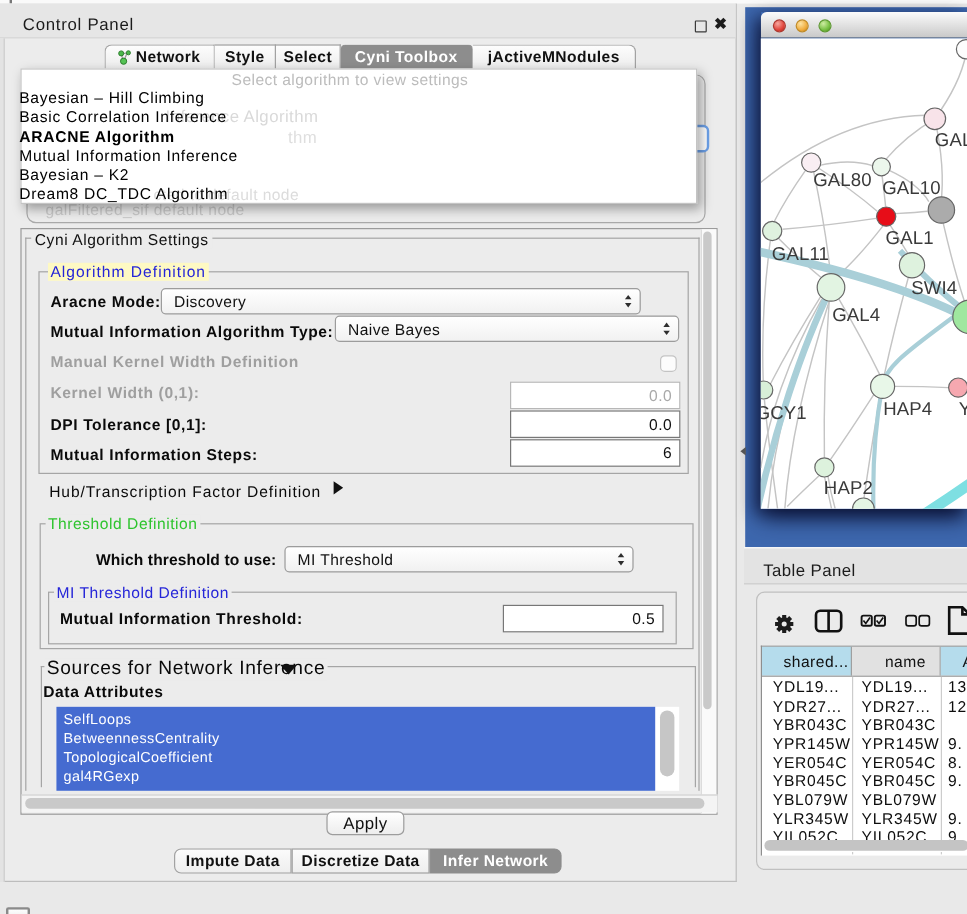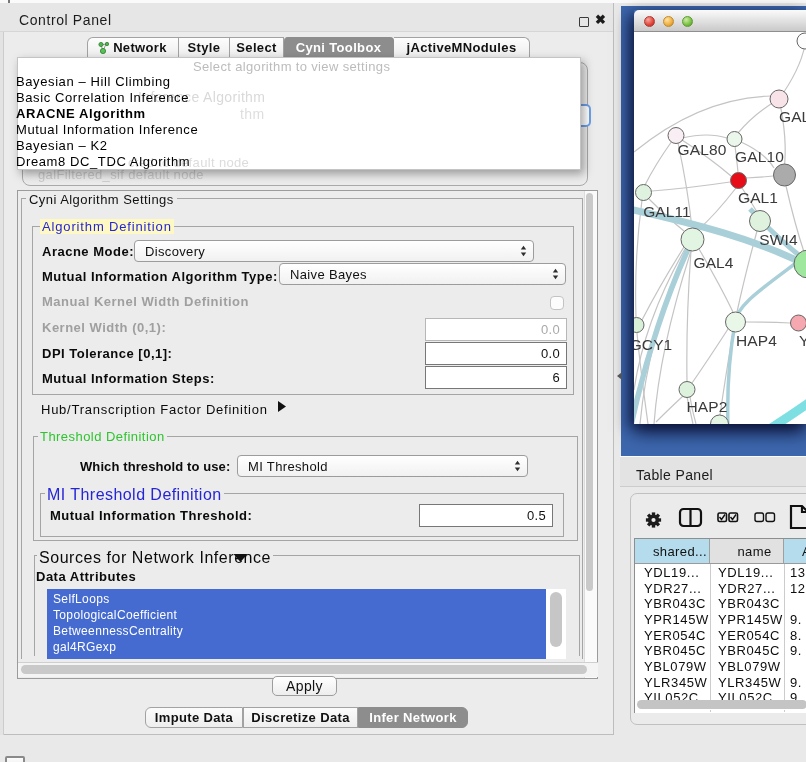--- a/index.html
+++ b/index.html
@@ -144,37 +144,37 @@
     <div class="blab" style="left:80px; top:456px; letter-spacing:0.1px;">Which threshold to use:</div>
     <div class="combo" style="left:237px; top:452px; width:291px; height:22px;">
         <span class="txt">MI Threshold</span>
         <svg class="stp" viewBox="0 0 9 16">
           <path d="M1.8 6.4 L4.5 2.8 L7.2 6.4 Z" fill="#2e2e2e"></path>
           <path d="M1.8 9.6 L4.5 13.2 L7.2 9.6 Z" fill="#2e2e2e"></path>
         </svg>
       </div>
 
     <div class="group" style="left:40px; top:490px; width:524px; height:44px;"></div>
-    <div class="abs" style="left:45px; top:483px; background:#ececec; padding:0 2px; font-size:16px; letter-spacing:0.45px;"><span class="blue">MI Threshold Definition</span></div>
+    <div class="abs" style="left:45px; top:483px; background:#ececec; padding:0 2px; font-size:13px; letter-spacing:0.45px;"><span class="blue">MI Threshold Definition</span></div>
 
     <div class="blab" style="left:50px; top:505px;">Mutual Information Threshold:</div>
     <div class="field" style="left:419px; top:501px; width:134px; height:23px;">0.5</div>
 
     <div class="group" style="left:34px; top:552px; width:546px; height:101px; border-bottom:none;"></div>
     <div class="abs" style="left:37px; top:546px; background:#ececec; padding:0 2px; font-size:16px; color:#0a0a0a; letter-spacing:0.55px;">Sources for Network Inference</div>
     <svg class="abs" style="left:233px; top:550px;" width="15" height="10" viewBox="0 0 15 10">
         <path d="M0.5 1 L14.5 1 L7.5 9 Z" fill="#111"></path>
       </svg>
     <div class="blab" style="left:36px; top:566px;">Data Attributes</div>
 
     <div class="abs" id="dalist">
       <div id="dablue">
         <div>SelfLoops</div>
+        <div>BetweennessCentrality</div>
         <div>TopologicalCoefficient</div>
-        <div>BetweennessCentrality</div>
         <div>gal4RGexp</div>
       </div>
       <div class="abs" style="left:503px; top:3px; width:12px; height:55px; background:#c6c6c6; border-radius:6px;"></div>
     </div>
 
     <div class="abs" style="left:584px; top:188px; width:13px; height:487px; background:#fafafa; border-left:1px solid #dcdcdc;"></div>
     <div class="abs" style="left:585.5px; top:190px; width:7px; height:398px; background:#c9c9c9; border-radius:4px;"></div>
 
     <div class="abs" style="left:18px; top:659px; width:580px; height:15px; background:#f4f4f4; border-top:1px solid #cfcfcf;"></div>
     <div class="abs" style="left:21px; top:661.5px; width:566px; height:9px; background:#c9c9c9; border-radius:4.5px;"></div>

